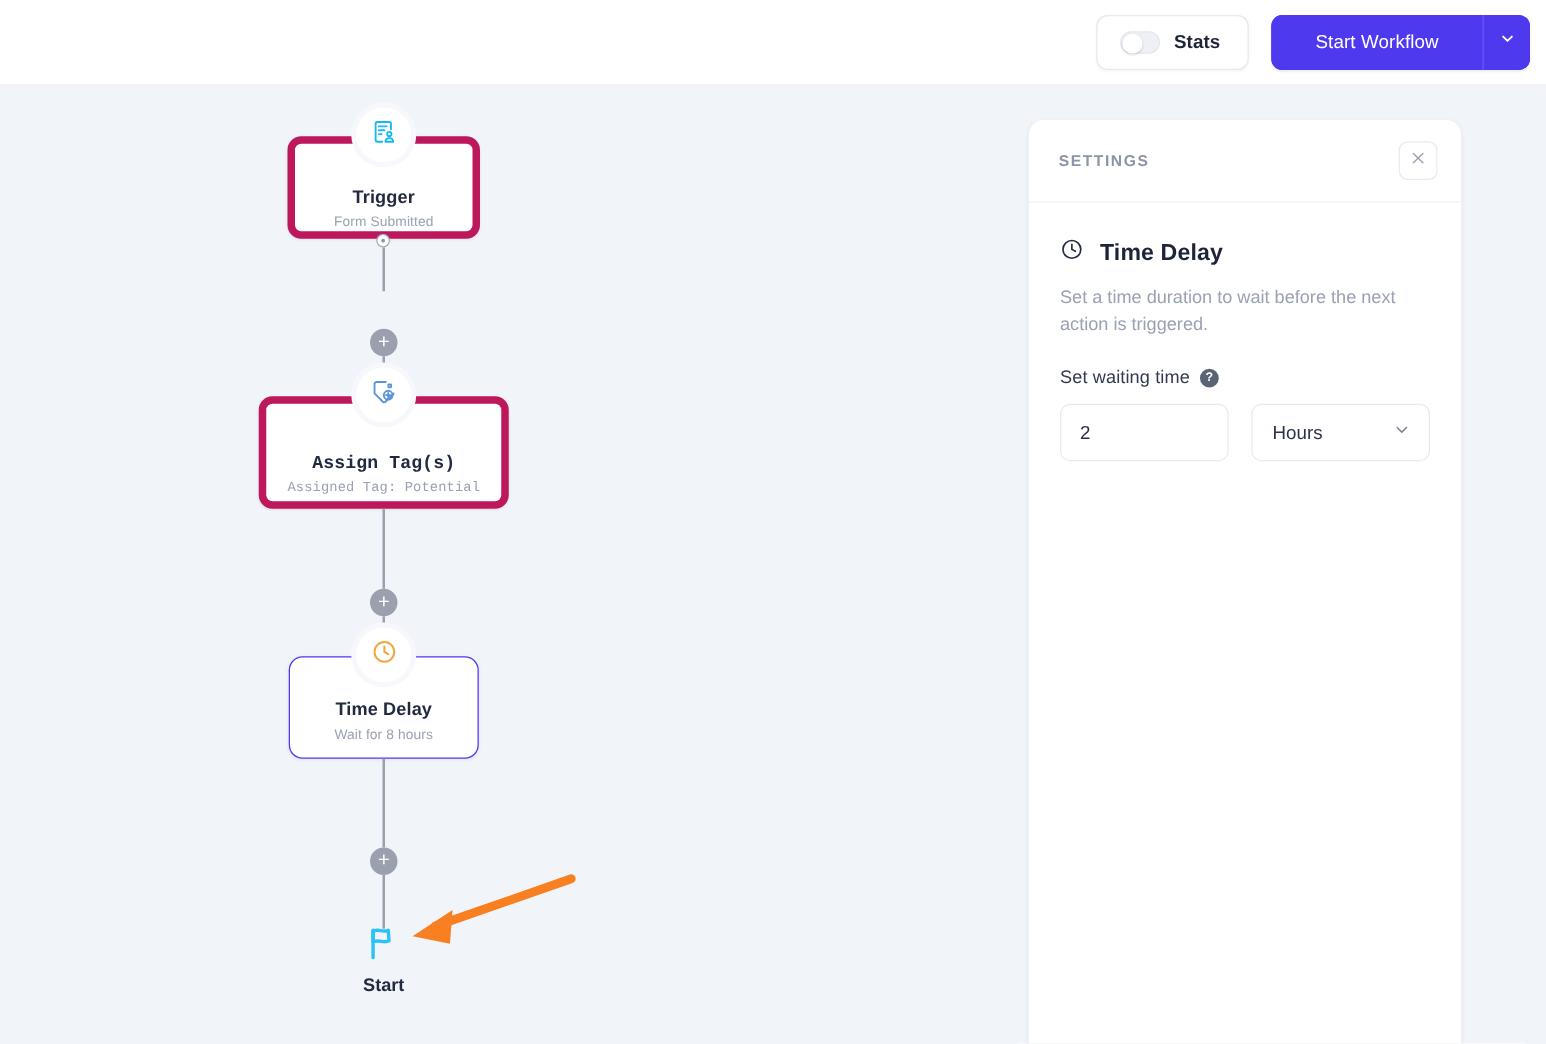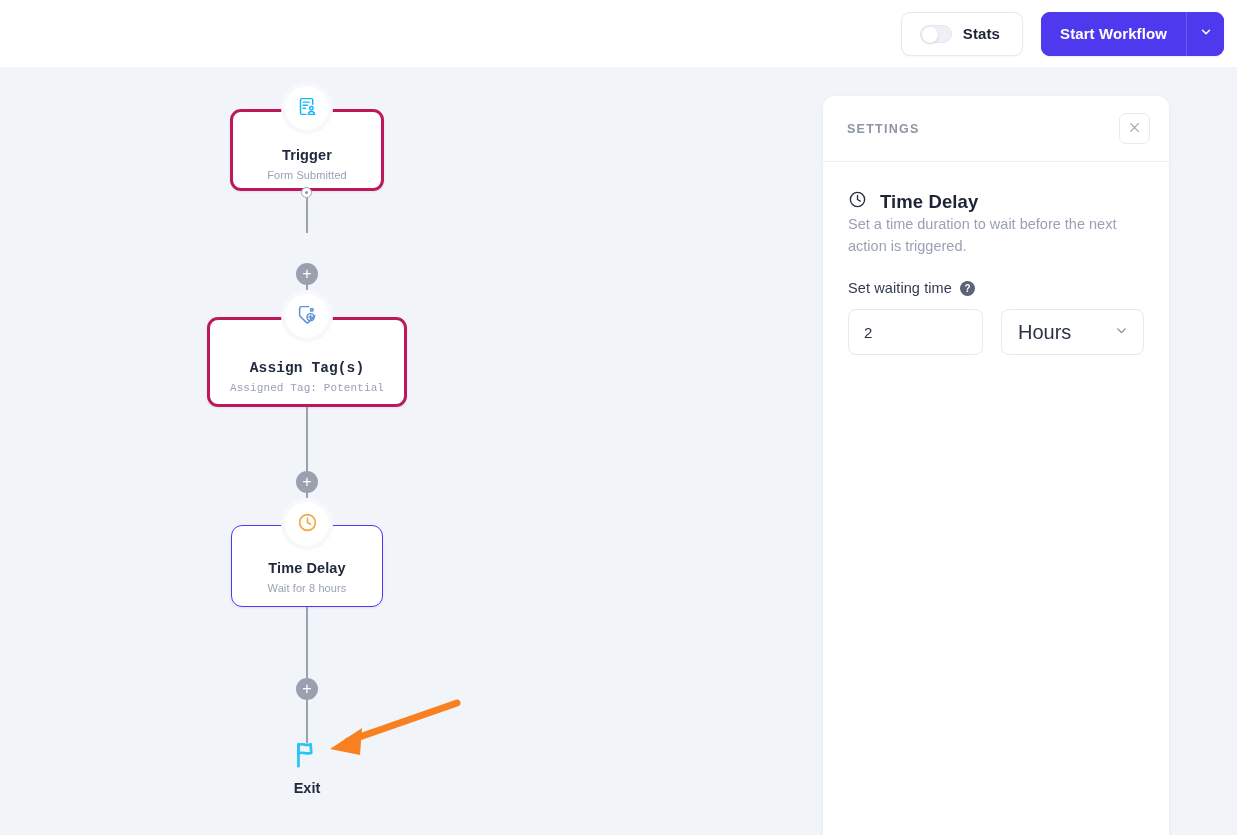--- a/index.html
+++ b/index.html
@@ -40,22 +40,22 @@
     font-size: 15px; font-weight: 700; color: #1f2437; letter-spacing: .1px;
   }
 
   .start-group {
     display: flex; align-items: stretch; height: 44px;
     border-radius: 9px; overflow: hidden;
     background: #4f39ef;
     box-shadow: 0 1px 2px rgba(16,24,40,.08);
   }
   .start-btn {
-    display: flex; align-items: center; padding: 0 19px;
-    color: #fff; font-size: 15px; font-weight: 700; letter-spacing: .1px;
+    display: flex; align-items: center; padding: 0 35px;
+    color: #fff; font-size: 15px; font-weight: 400; letter-spacing: .1px;
     background: #4f39ef; border: none; cursor: pointer;
     font-family: inherit;
   }
   .start-caret {
     width: 38px; display: flex; align-items: center; justify-content: center;
     background: #4f39ef; border-left: 1px solid #6b58f3; cursor: pointer;
   }
 
   
   .canvas {
@@ -65,21 +65,21 @@
     overflow: hidden;
   }
 
   
   .flow { position: absolute; left: 0; top: 0; width: 823px; height: 768px; }
 
   .node-card {
     position: absolute;
     background: #ffffff;
     border-radius: 11px;
-    border: 3px solid #be185d;
+    border: 6px solid #be185d;
     box-shadow: 0 1px 3px rgba(16,24,40,.05), 0 1px 2px rgba(16,24,40,.03);
     text-align: center;
   }
   .node-card.selected {
     border: 1.5px solid #4f39ef;
     box-shadow: 0 1px 3px rgba(79,57,239,.10);
   }
   .node-title {
     font-size: 14.5px; font-weight: 700; color: #222a3f; letter-spacing: .1px;
   }
@@ -148,21 +148,21 @@
     border: 1px solid #e8eaf0; background: #fff;
     display: flex; align-items: center; justify-content: center;
     cursor: pointer;
   }
   .panel-body { padding: 28px 25px 0 25px; }
   .panel-title-row { display: flex; align-items: center; gap: 13px; }
   .panel-title {
     font-size: 18.5px; font-weight: 700; color: #1d2438; letter-spacing: .1px;
   }
   .panel-desc {
-    font-size: 14.5px; line-height: 1.52;
+    margin-top: 13px; font-size: 14.5px; line-height: 1.52;
     color: #9aa1b3; max-width: 335px;
   }
   .field-label-row {
     margin-top: 23px; display: flex; align-items: center; gap: 8px;
   }
   .field-label {
     font-size: 14.5px; font-weight: 400; color: #323a51; letter-spacing: .1px;
   }
   .help-dot {
     width: 15px; height: 15px; border-radius: 50%;
@@ -179,21 +179,21 @@
     font-family: inherit; font-size: 15px; color: #2b3category;
     color: #2b3248;
   }
   .select-box {
     width: 200px; height: 46px;
     border: 1px solid #e6e9f0; border-radius: 8px;
     background: #fff; padding: 0 14px 0 16px;
     display: flex; align-items: center; justify-content: space-between;
     cursor: pointer;
   }
-  .select-value { font-size: 20px; color: #2b3248; }
+  .select-value { font-size: 15px; color: #2b3248; }
 </style>
 </head>
 <body>
 
 <div id="app">
 
   <div class="topbar">
 
     <div class="stats-toggle-wrap">
       <div class="switch">
@@ -276,21 +276,21 @@
       <div class="plus-btn" style="left:296px; top:611px;">+</div>
       <div class="connector" style="left:306px; top:633px; height:43px;"></div>
 
       <div class="exit-wrap" style="left:247px; top:672px;">
         <span>
           <svg width="31" height="31" viewBox="0 0 24 24" fill="none" stroke="#29c3f5" stroke-width="2.1" stroke-linecap="round" stroke-linejoin="round">
             <path d="M5 21V4"></path>
             <path d="M5 4.6c3.4-1.8 6 1.2 9.4-.6l.5 6.6c-3.4 1.8-6-1.2-9.9.6z"></path>
           </svg>
         </span>
-        <div class="exit-label">Exit</div>
+        <div class="exit-label">Start</div>
       </div>
 
       <svg class="anno">
         <g>
           <line x1="457" y1="636" x2="348" y2="674" stroke="#f98020" stroke-width="7" stroke-linecap="round"></line>
           <polygon points="330,682 362,661 360,688" fill="#f98020"></polygon>
         </g>
       </svg>
 
     </div>

